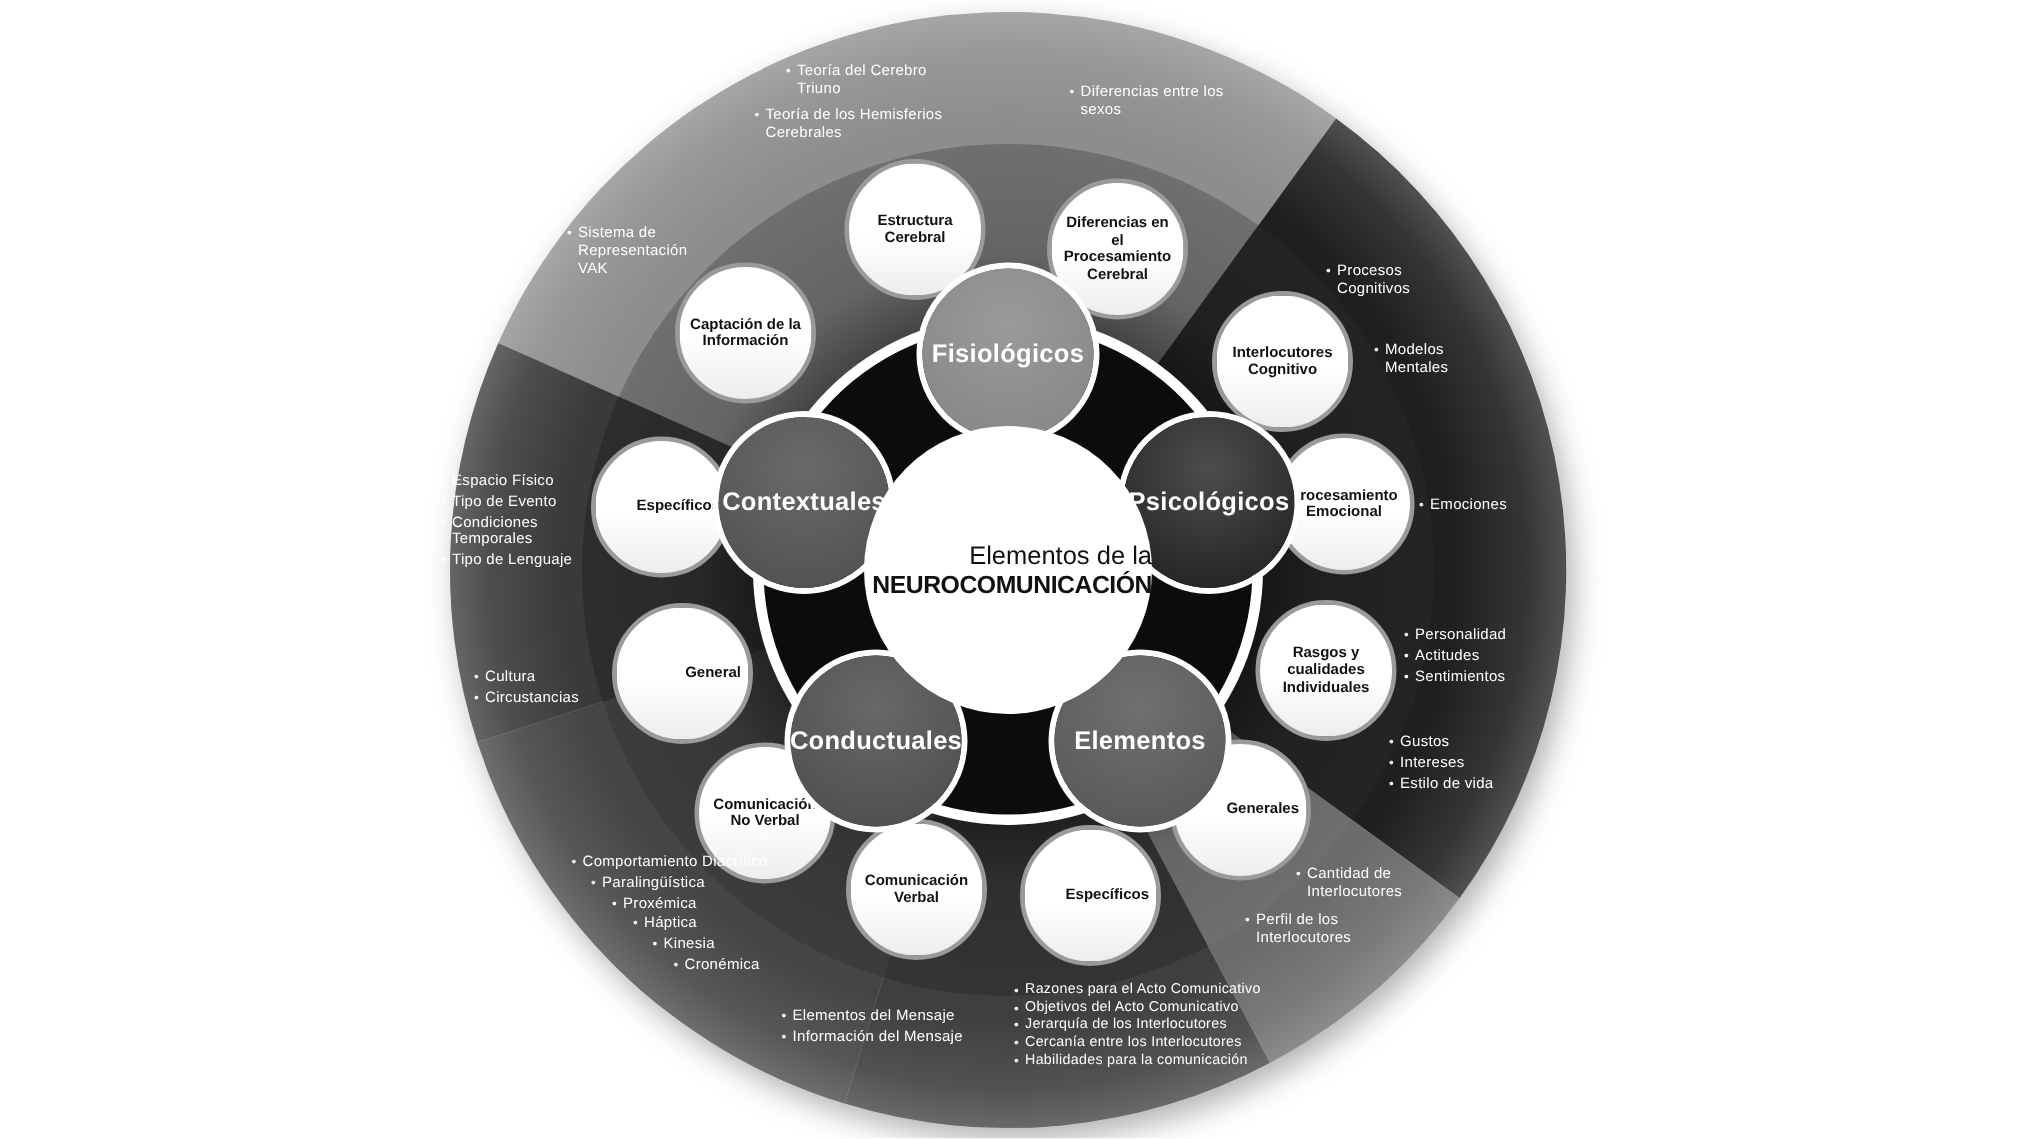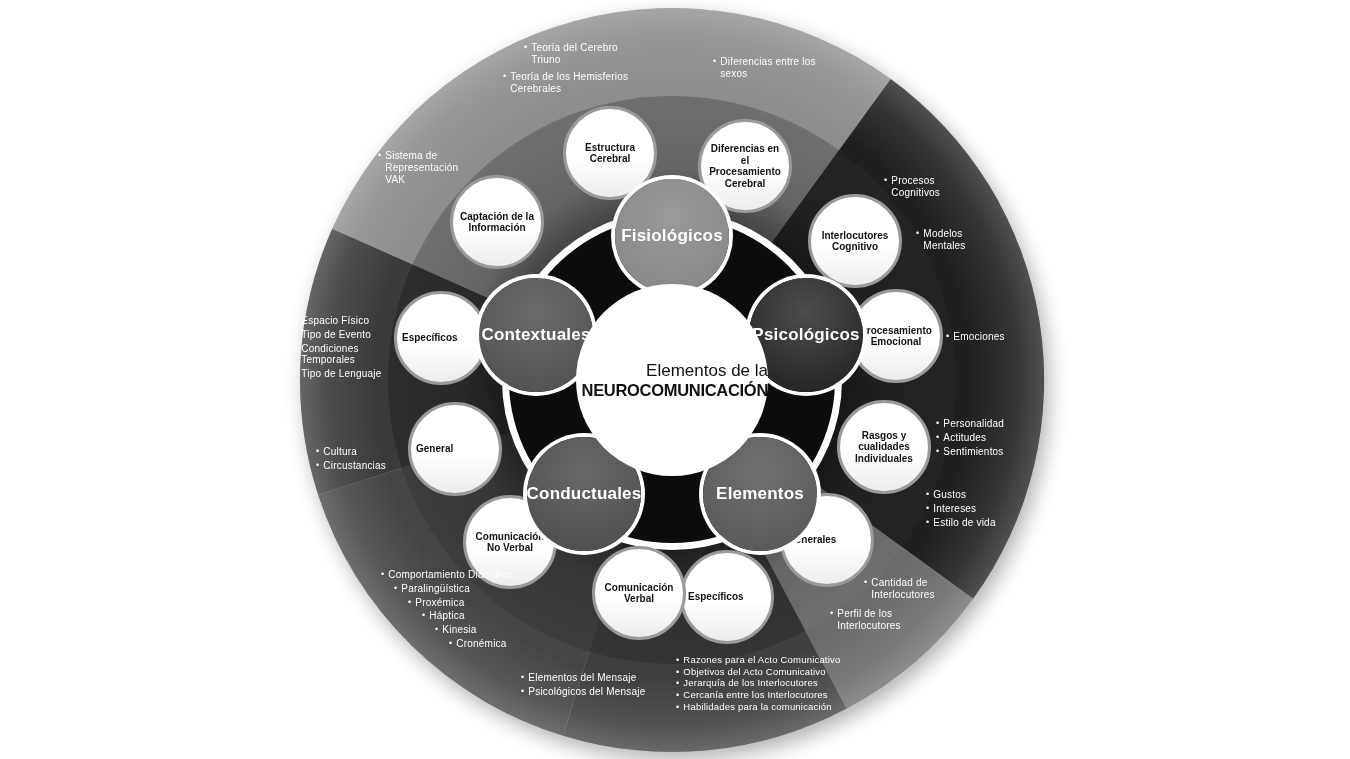--- a/index.html
+++ b/index.html
@@ -16,21 +16,21 @@
   .stagger .bi:nth-child(2){margin-left:13px;}
   .stagger .bi:nth-child(3){margin-left:27px;}
   .stagger .bi:nth-child(4){margin-left:41px;}
   .stagger .bi:nth-child(5){margin-left:54px;}
   .stagger .bi:nth-child(6){margin-left:68px;}
 
   
   .sub{position:absolute;width:94px;height:94px;border-radius:50%;z-index:3;
        background:linear-gradient(180deg,#ffffff 55%,#ededed 100%);
        border:3px solid #9a9a9a;box-sizing:border-box;
-       display:flex;align-items:center;justify-content:flex-start;text-align:center;}
+       display:flex;align-items:center;justify-content:flex-end;text-align:center;}
   .sub-label{font-size:10px;font-weight:bold;color:#111;line-height:1.15;padding:2px 5px;}
 
   
   .cat{position:absolute;width:114px;height:114px;border-radius:50%;z-index:4;
        box-shadow:0 0 0 4px #fff;display:flex;align-items:center;justify-content:center;text-align:center;}
   .cat-label{font-size:17px;font-weight:bold;color:#fff;letter-spacing:.2px;}
   .cat-fis{background:radial-gradient(circle at 50% 32%,#9a9a9a,#848484);}
   .cat-psi{background:radial-gradient(circle at 50% 30%,#4d4d4d,#1d1d1d);}
   .cat-per{background:radial-gradient(circle at 50% 30%,#707070,#555555);}
   .cat-con{background:radial-gradient(circle at 50% 30%,#686868,#4b4b4b);}
@@ -103,21 +103,21 @@
     </div>
   <div class="sub" style="left:837px;top:400px">
     <span class="sub-label">Rasgos y cualidades Individuales</span>
     </div>
   <div class="sub" style="left:780px;top:493px">
     <span class="sub-label">Generales</span>
     </div>
   <div class="sub" style="left:680px;top:550px">
     <span class="sub-label">Específicos</span>
     </div>
-  <div class="sub" style="left:592px;top:546px">
+  <div class="sub" style="left:564px;top:546px">
     <span class="sub-label">Comunicación Verbal</span>
     </div>
   <div class="sub" style="left:463px;top:495px">
     <span class="sub-label">Comunicación No Verbal</span>
     </div>
   <div class="sub" style="left:408px;top:402px">
     <span class="sub-label">General</span>
     </div>
   <div class="sub" style="left:394px;top:291px">
     <span class="sub-label">Específicos</span>
@@ -225,21 +225,21 @@
         <span class="bt">Cronémica</span>
       </div>
     </div>
   <div class="bg-list" style="left:521px;top:672px;width:160px">
       <div class="bi">
         <span class="bd">•</span>
         <span class="bt">Elementos del Mensaje</span>
       </div>
       <div class="bi">
         <span class="bd">•</span>
-        <span class="bt">Psicológicos del Mensaje</span>
+        <span class="bt">Información del Mensaje</span>
       </div>
     </div>
   <div class="bg-list tight" style="left:676px;top:655px;width:180px">
       <div class="bi">
         <span class="bd">•</span>
         <span class="bt">Razones para el Acto Comunicativo</span>
       </div>
       <div class="bi">
         <span class="bd">•</span>
         <span class="bt">Objetivos del Acto Comunicativo</span>

